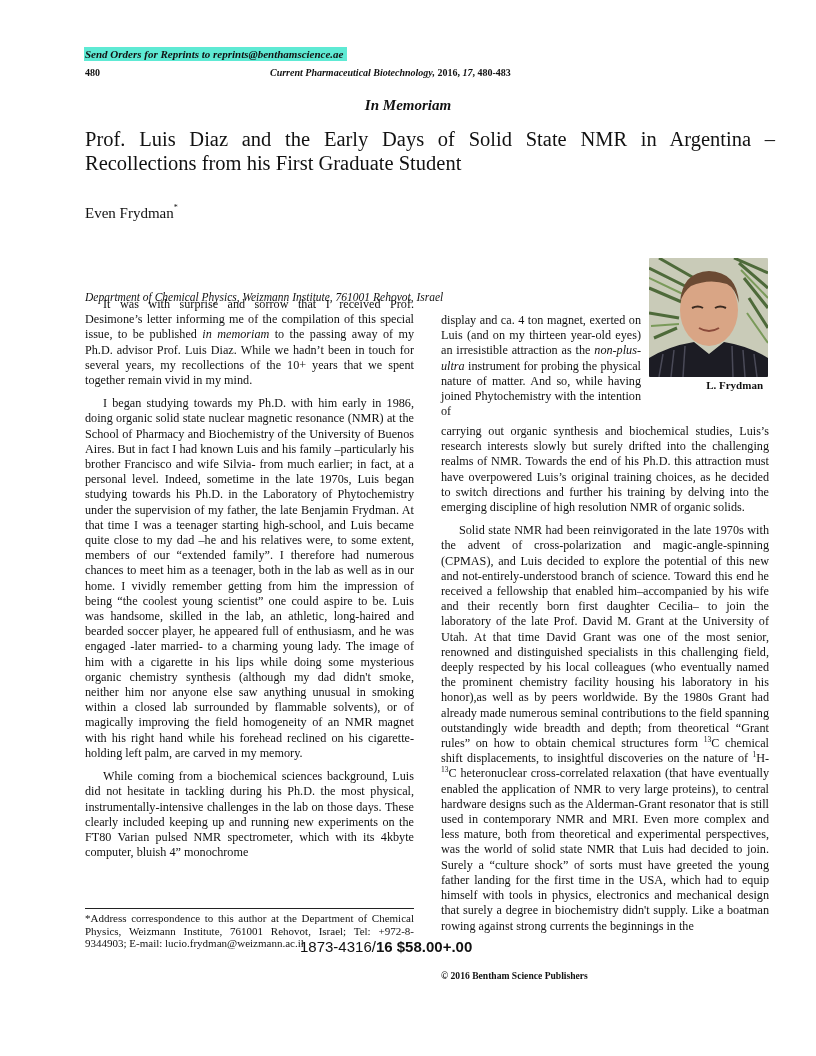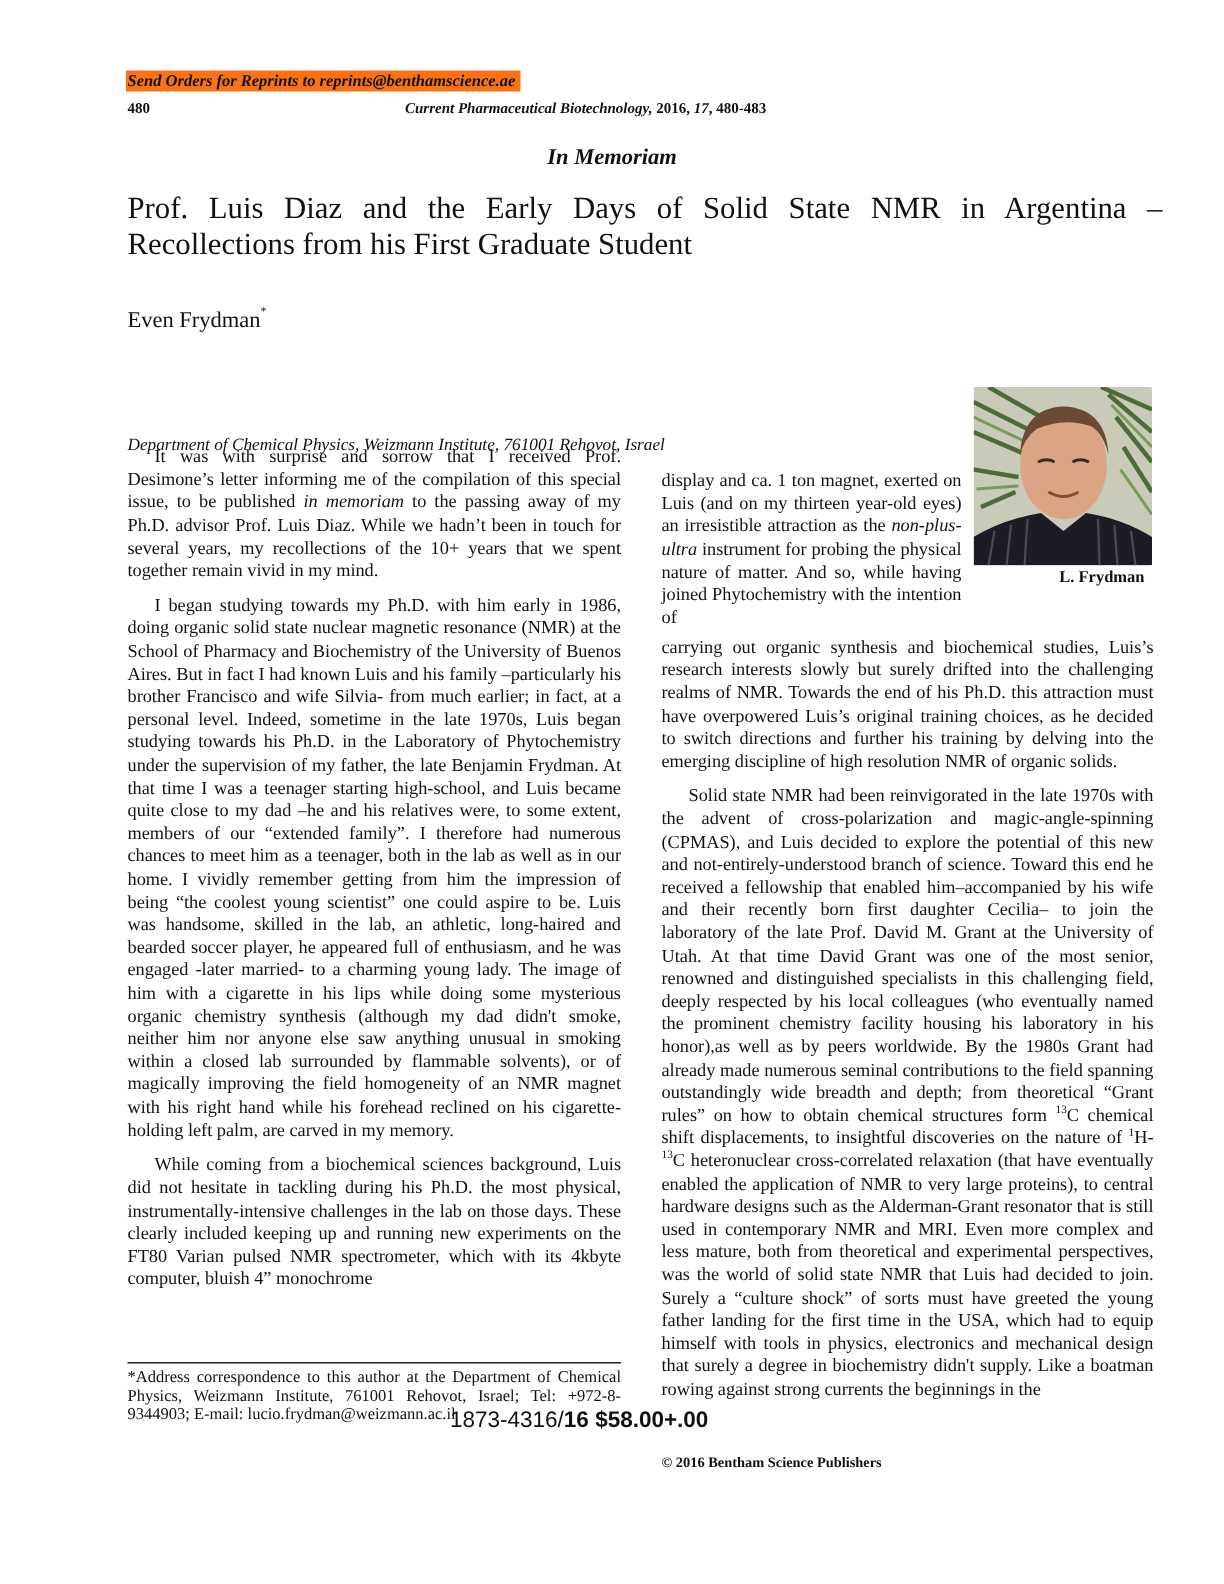--- a/index.html
+++ b/index.html
@@ -1,20 +1,20 @@
 <!DOCTYPE html>
 <html><head>
 <meta charset="utf-8">
 <style>
   html, body { margin: 0; padding: 0; background: #ffffff; }
   body { width: 816px; height: 1056px; position: relative; overflow: hidden;
          font-family: "Liberation Serif", "DejaVu Serif", serif; color: #111; }
   .abs { position: absolute; }
   .reprint { left: 84px; top: 47px; font-size: 11px; font-weight: bold; font-style: italic;
-             background: #f97316; padding: 0 3px 0 1px; line-height: 14px; }
+             background: #5eead4; padding: 0 3px 0 1px; line-height: 14px; }
   .pagenum { left: 85px; top: 67px; font-size: 10px; font-weight: bold; }
   .journal { left: 270px; top: 67px; font-size: 10px; font-weight: bold; font-style: italic; }
   .journal .up { font-style: normal; }
   .section { left: 0; width: 816px; top: 97px; text-align: center; font-size: 15px;
              font-weight: bold; font-style: italic; }
   .title { left: 85px; top: 127px; width: 690px; font-size: 20.5px; font-weight: normal;
            line-height: 24px; text-align: justify; }
   .author { left: 85px; top: 203px; font-size: 15px; }
   .author sup { font-size: 8px; vertical-align: 8px; }
   .affil { left: 85px; top: 243px; font-size: 11.5px; font-style: italic; margin-top: 48px; }
@@ -61,21 +61,21 @@
 </div>
 <div class="abs photo-caption">L. Frydman</div>
 
 <div class="abs col left">
   <p><span>It was with surprise and sorrow that I received Prof. Desimone’s letter informing me of the compilation of this special issue, to be published </span><i>in memoriam</i><span> to the passing away of my Ph.D. advisor Prof. Luis Diaz. While we hadn’t been in touch for several years, my recollections of the 10+ years that we spent together remain vivid in my mind.</span></p>
   <p>I began studying towards my Ph.D. with him early in 1986, doing organic solid state nuclear magnetic resonance (NMR) at the School of Pharmacy and Biochemistry of the University of Buenos Aires. But in fact I had known Luis and his family –particularly his brother Francisco and wife Silvia- from much earlier; in fact, at a personal level. Indeed, sometime in the late 1970s, Luis began studying towards his Ph.D. in the Laboratory of Phytochemistry under the supervision of my father, the late Benjamin Frydman. At that time I was a teenager starting high-school, and Luis became quite close to my dad –he and his relatives were, to some extent, members of our “extended family”. I therefore had numerous chances to meet him as a teenager, both in the lab as well as in our home. I vividly remember getting from him the impression of being “the coolest young scientist” one could aspire to be. Luis was handsome, skilled in the lab, an athletic, long-haired and bearded soccer player, he appeared full of enthusiasm, and he was engaged -later married- to a charming young lady. The image of him with a cigarette in his lips while doing some mysterious organic chemistry synthesis (although my dad didn't smoke, neither him nor anyone else saw anything unusual in smoking within a closed lab surrounded by flammable solvents), or of magically improving the field homogeneity of an NMR magnet with his right hand while his forehead reclined on his cigarette-holding left palm, are carved in my memory.</p>
   <p>While coming from a biochemical sciences background, Luis did not hesitate in tackling during his Ph.D. the most physical, instrumentally-intensive challenges in the lab on those days. These clearly included keeping up and running new experiments on the FT80 Varian pulsed NMR spectrometer, which with its 4kbyte computer, bluish 4” monochrome</p>
 </div>
 
 <div class="abs col right-top">
-  <p class="cont"><span>display and ca. 1 ton magnet, exerted on Luis (and on my thirteen year-old eyes) an irresistible attraction as the </span><i>non-plus-ultra</i><span> instrument for probing the physical nature of matter. And so, while having joined Phytochemistry with the intention of</span></p>
+  <p class="cont"><span>display and ca. 4 ton magnet, exerted on Luis (and on my thirteen year-old eyes) an irresistible attraction as the </span><i>non-plus-ultra</i><span> instrument for probing the physical nature of matter. And so, while having joined Phytochemistry with the intention of</span></p>
 </div>
 
 <div class="abs col right">
   <p class="cont">carrying out organic synthesis and biochemical studies, Luis’s research interests slowly but surely drifted into the challenging realms of NMR. Towards the end of his Ph.D. this attraction must have overpowered Luis’s original training choices, as he decided to switch directions and further his training by delving into the emerging discipline of high resolution NMR of organic solids.</p>
   <p><span>Solid state NMR had been reinvigorated in the late 1970s with the advent of cross-polarization and magic-angle-spinning (CPMAS), and Luis decided to explore the potential of this new and not-entirely-understood branch of science. Toward this end he received a fellowship that enabled him–accompanied by his wife and their recently born first daughter Cecilia– to join the laboratory of the late Prof. David M. Grant at the University of Utah. At that time David Grant was one of the most senior, renowned and distinguished specialists in this challenging field, deeply respected by his local colleagues (who eventually named the prominent chemistry facility housing his laboratory in his honor),as well as by peers worldwide. By the 1980s Grant had already made numerous seminal contributions to the field spanning outstandingly wide breadth and depth; from theoretical “Grant rules” on how to obtain chemical structures form </span><sup class="iso">13</sup><span>C chemical shift displacements, to insightful discoveries on the nature of </span><sup class="iso">1</sup><span>H-</span><sup class="iso">13</sup><span>C heteronuclear cross-correlated relaxation (that have eventually enabled the application of NMR to very large proteins), to central hardware designs such as the Alderman-Grant resonator that is still used in contemporary NMR and MRI. Even more complex and less mature, both from theoretical and experimental perspectives, was the world of solid state NMR that Luis had decided to join. Surely a “culture shock” of sorts must have greeted the young father landing for the first time in the USA, which had to equip himself with tools in physics, electronics and mechanical design that surely a degree in biochemistry didn't supply. Like a boatman rowing against strong currents the beginnings in the</span></p>
 </div>
 
 <div class="abs fn-rule"></div>
 <div class="abs footnote">*Address correspondence to this author at the Department of Chemical Physics, Weizmann Institute, 761001 Rehovot, Israel; Tel: +972-8-9344903; E-mail: lucio.frydman@weizmann.ac.il</div>
 

